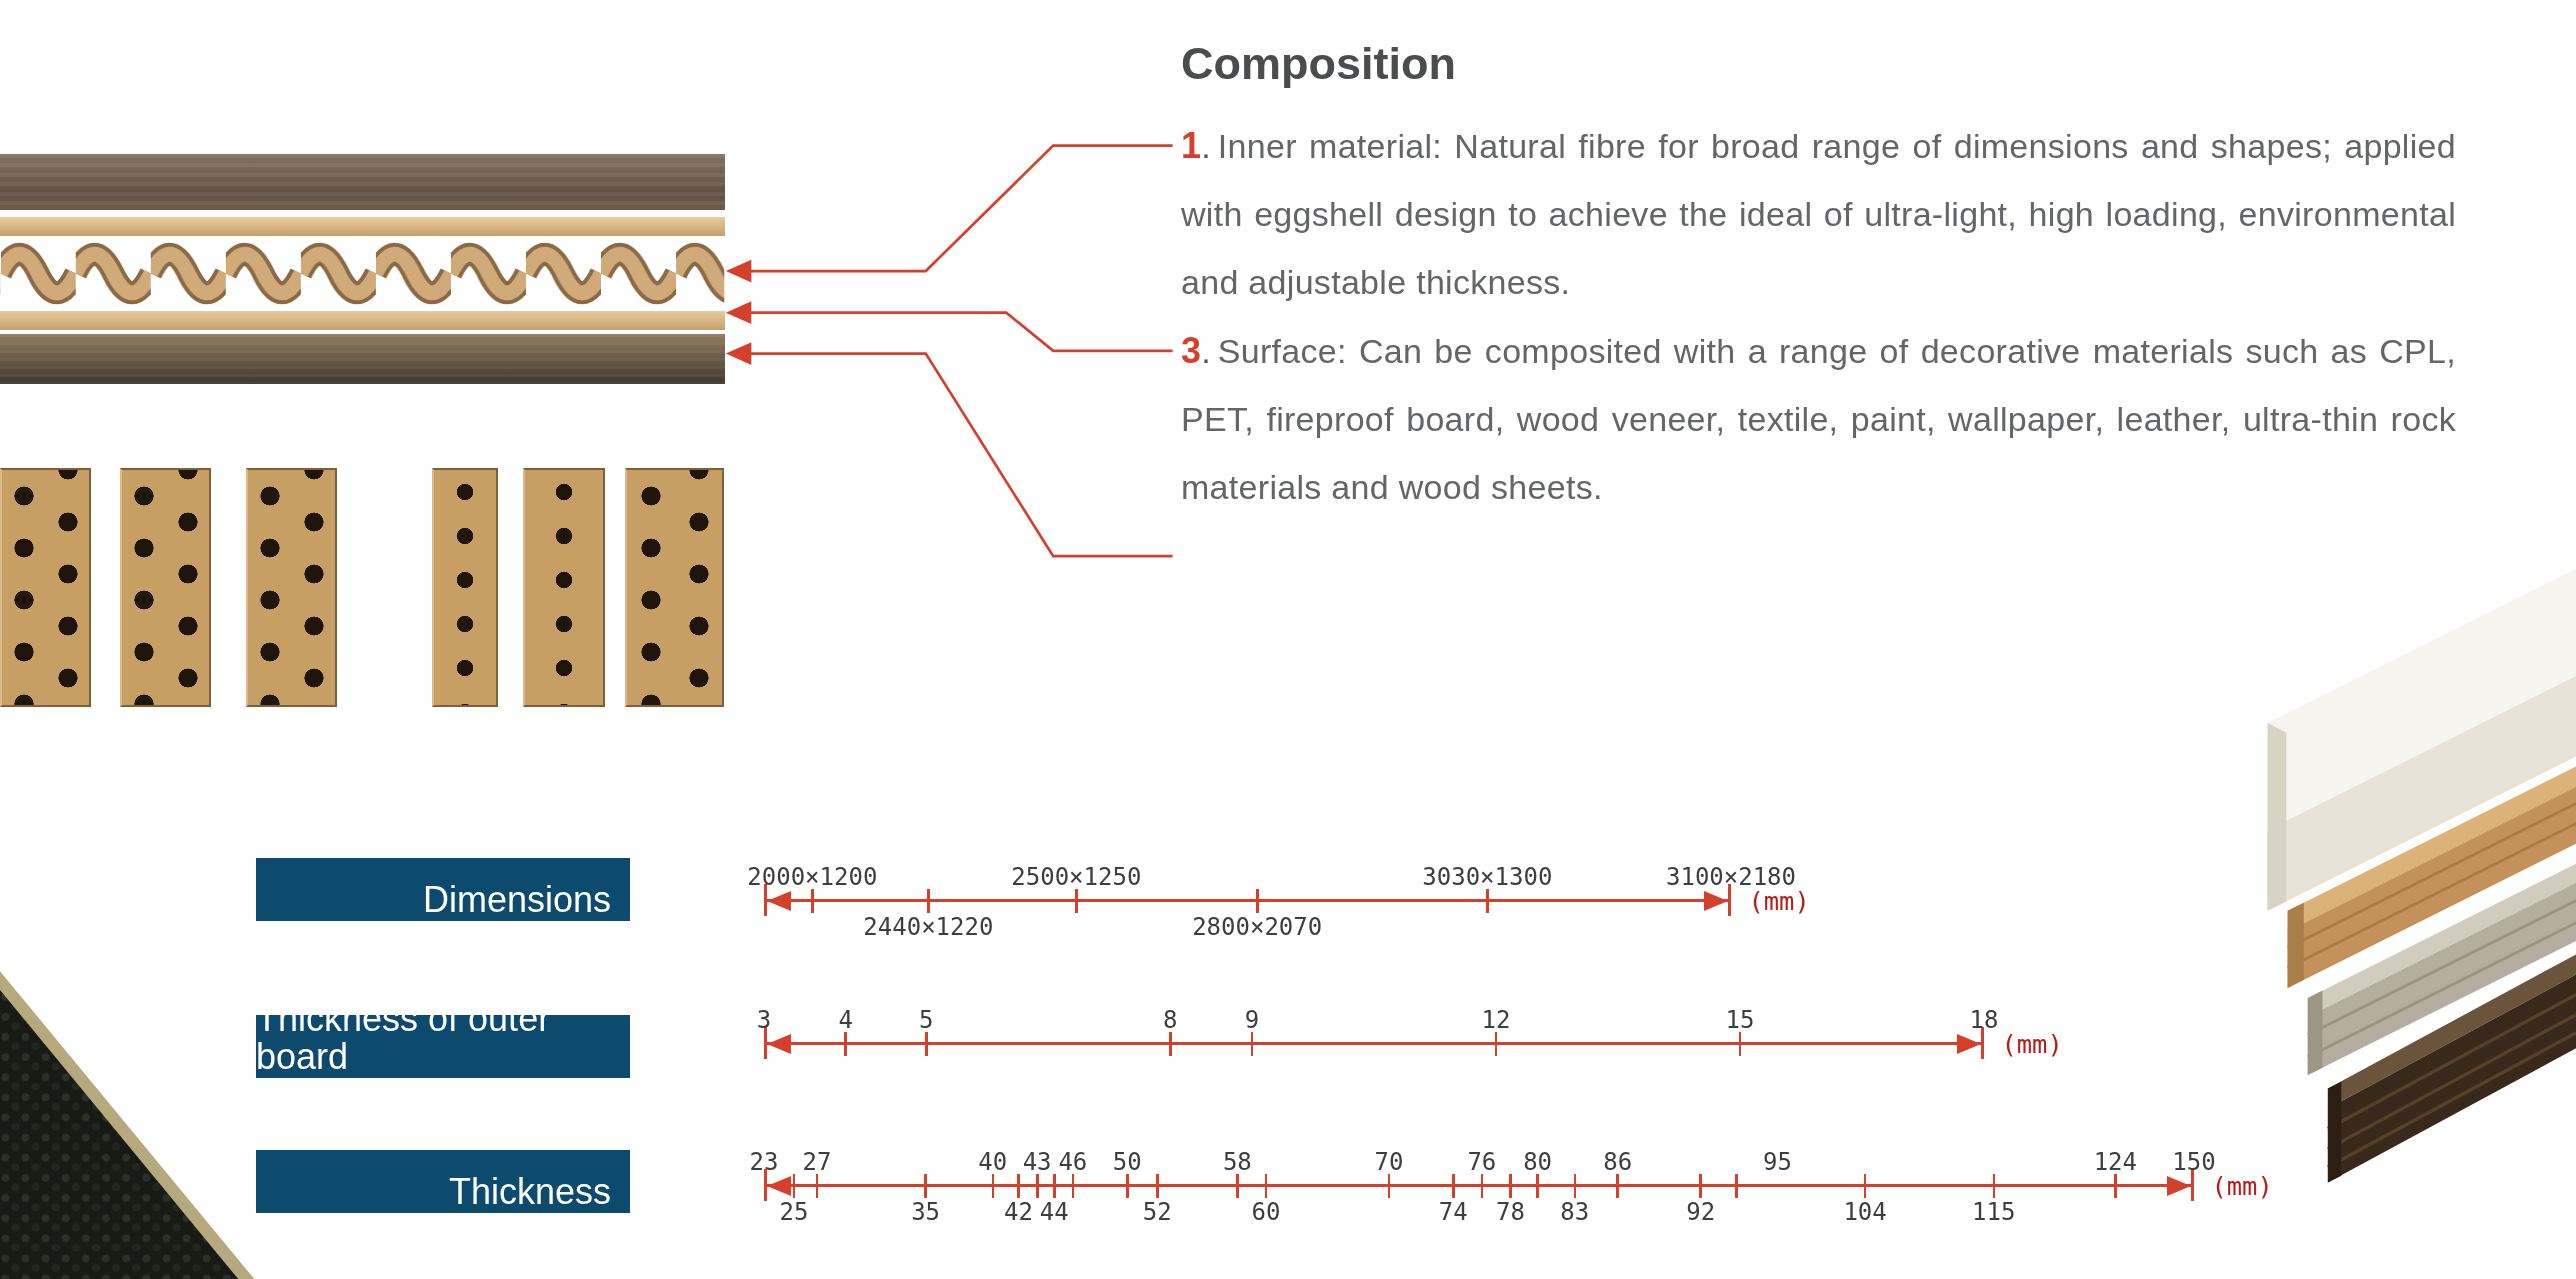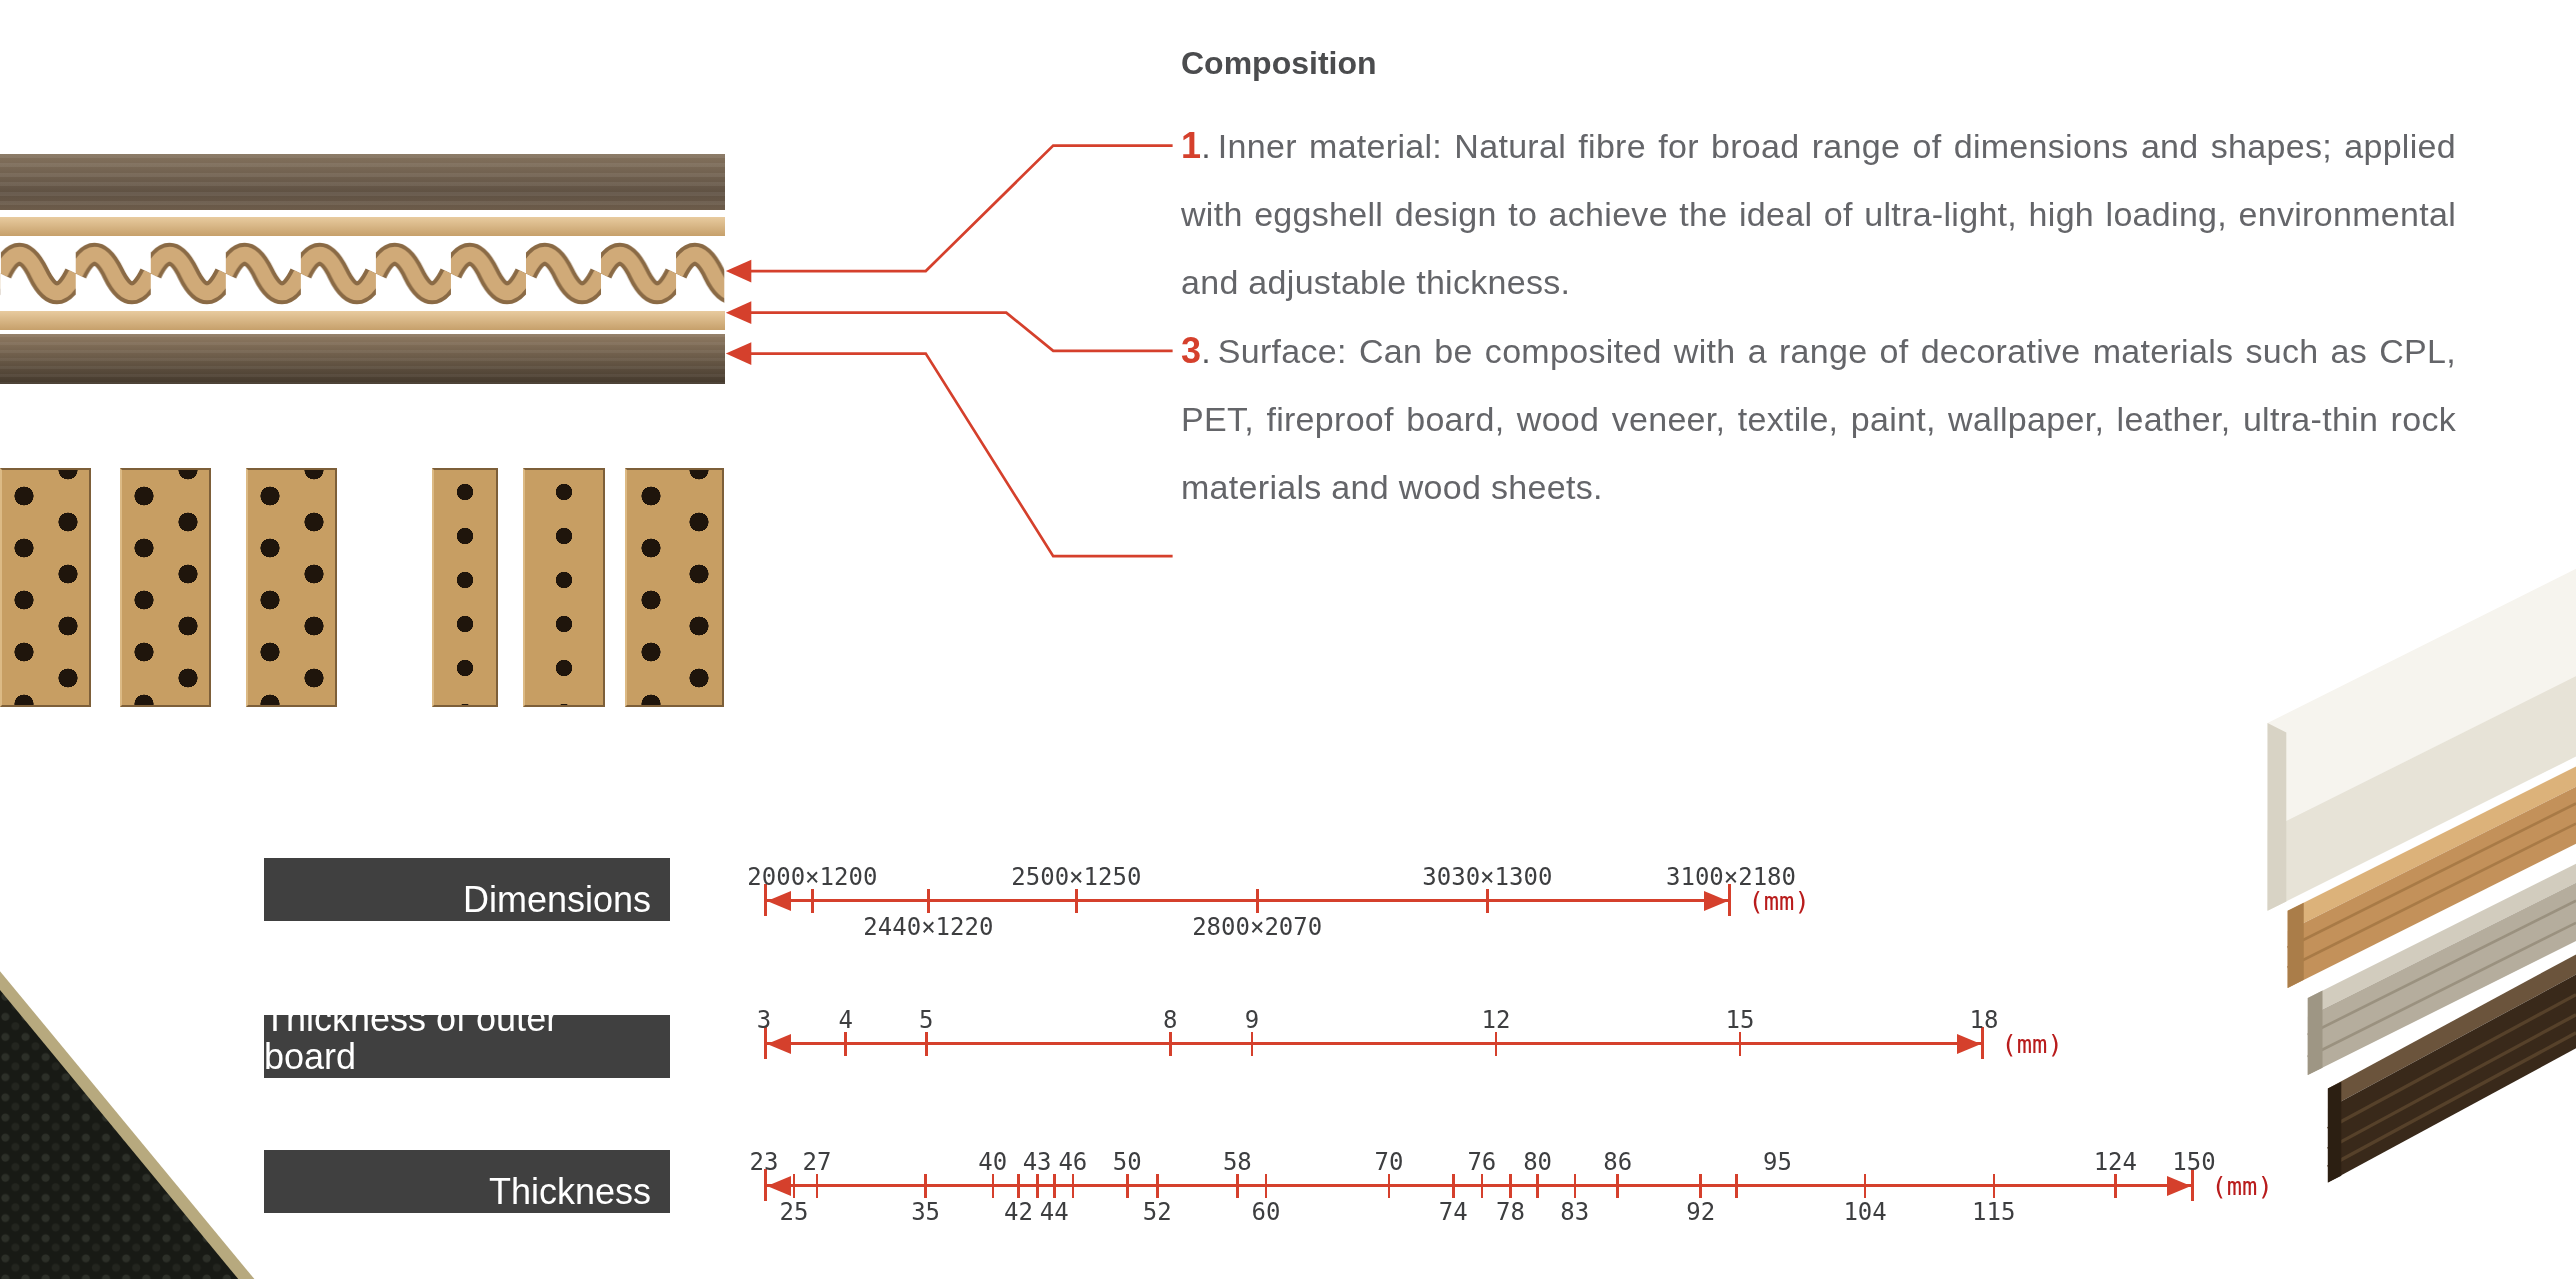--- a/index.html
+++ b/index.html
@@ -29,29 +29,29 @@
       background-repeat:repeat-y,repeat-y;}
   .strip.n{background-image:
       radial-gradient(circle 8.7px at 50% 50%,#1f150c 93%,rgba(0,0,0,0) 96%);
       background-size:100% 44px;background-repeat:repeat;}
 
   
   .leaders{position:absolute;left:0;top:0;width:2576px;height:1280px;z-index:2;pointer-events:none;}
 
   
   .composition{position:absolute;left:1181px;top:42px;width:1275px;z-index:3;}
-  .composition h2{margin:0 0 27px 0;font-size:32px;line-height:43px;font-weight:bold;color:#4b4c4e;}
+  .composition h2{margin:0 0 27px 0;font-size:45px;line-height:43px;font-weight:bold;color:#4b4c4e;}
   .citem{margin:0;min-height:205px;font-size:34px;line-height:68px;text-align:justify;
          color:#646569;letter-spacing:0.3px;}
   .cnum{color:var(--red);font-weight:bold;font-size:36px;}
   .csep{color:#55565a;margin-right:6.7px;}
 
   
   #rulers{position:absolute;left:0;top:0;width:2576px;height:1280px;z-index:2;}
-  .scalebar{position:absolute;left:264px;width:406px;height:63px;background:#404040;color:#ffffff;
+  .scalebar{position:absolute;left:256px;width:374px;height:63px;background:#0c4a6e;color:#ffffff;
             font-size:36px;line-height:1.05;display:flex;align-items:flex-end;justify-content:flex-end;
             padding:0 19px 2.7px 0;box-sizing:border-box;overflow:hidden;}
   .ruler{position:absolute;height:67px;}
   .ruler .line{position:absolute;left:0;right:0;top:32px;height:3.4px;background:var(--red);}
   .endbar{position:absolute;top:17.4px;width:3.4px;height:32px;background:var(--red);}
   .endbar.l{left:0}.endbar.r{right:0}
   .ahead{position:absolute;top:23.5px;width:0;height:0;border-top:10px solid rgba(0,0,0,0);
          border-bottom:10px solid rgba(0,0,0,0);}
   .ahead.l{left:3.4px;border-right:24px solid var(--red);}
   .ahead.r{right:3.4px;border-left:24px solid var(--red);}

